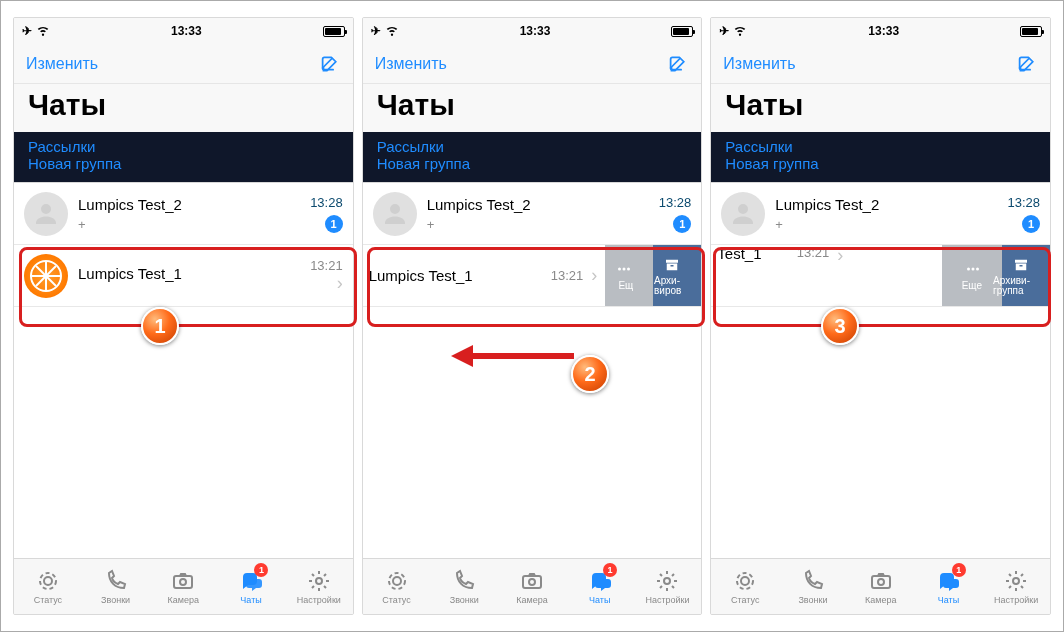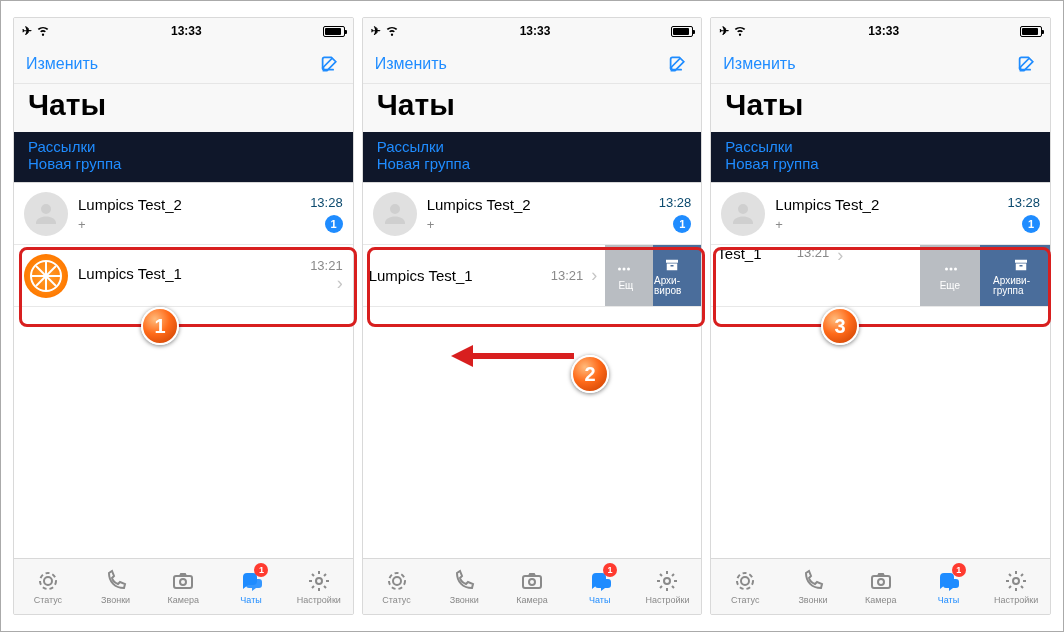--- a/index.html
+++ b/index.html
@@ -40,21 +40,21 @@
   .time-blue { color:#0c4a6e;}
   .time-grey { color:#8a8a8a;}
   .badge { width:18px; height:18px; border-radius:50%; background:#1f8cff; color:#fff; font-size:11px; font-weight:600; display:flex; align-items:center; justify-content:center; margin-top:5px;}
   .chev { color:#c6c6c6; font-size:18px; padding-left:4px;}
   
   .actions { display:flex; height:100%;}
   .act { height:100%; display:flex; flex-direction:column; align-items:flex-end; justify-content:center; font-size:10px; color:#fff; gap:2px; padding:0 20px;}
   .act-more { background:#b9bdc2; width:48px;}
   .act-more.wide{ width:60px;}
   .act-arch { background:#4a6d9b; width:48px;}
-  .act-arch.wide{ width:70px;}
+  .act-arch.wide{ width:48px;}
   .act svg { width:18px; height:18px; fill:#fff;}
   
   .tabbar { height:56px; background:#f7f7f7; border-top:1px solid #d8d8d8; display:flex;}
   .tab { flex:1; display:flex; flex-direction:column; align-items:center; justify-content:center; font-size:9px; color:#8a8a8a; gap:2px; position:relative;}
   .tab.active { color:#1f8cff;}
   .tab svg { width:24px; height:24px; }
   .tabbadge { position:absolute; top:4px; left:55%; width:14px; height:14px; background:#ff3b30; border-radius:50%; color:#fff; font-size:9px; font-weight:700; display:flex; align-items:center; justify-content:center;}
   
   .hl { position:absolute; border: 3px solid #d81f1f; border-radius: 8px; pointer-events:none;}
   

